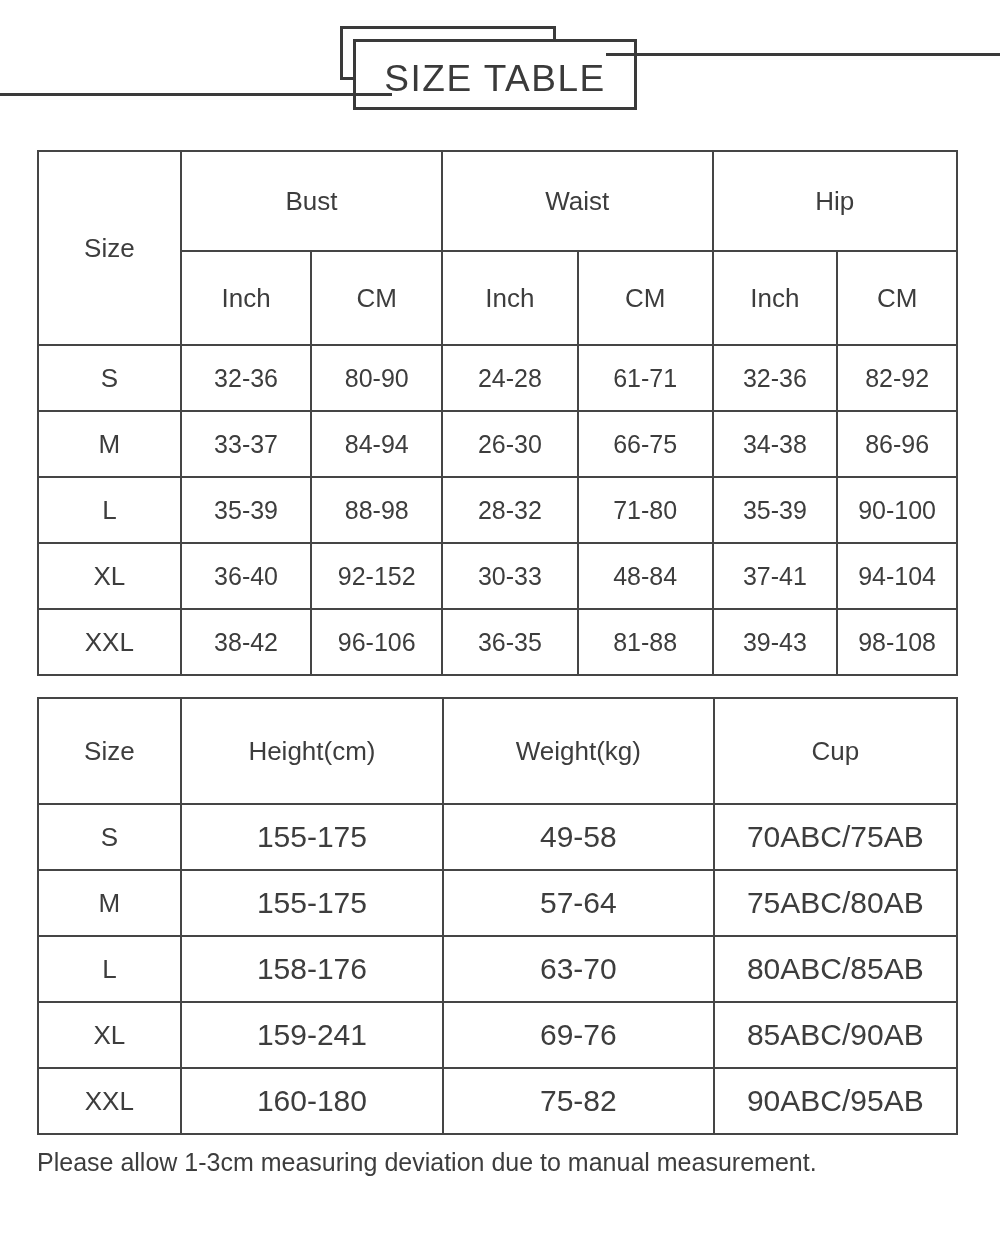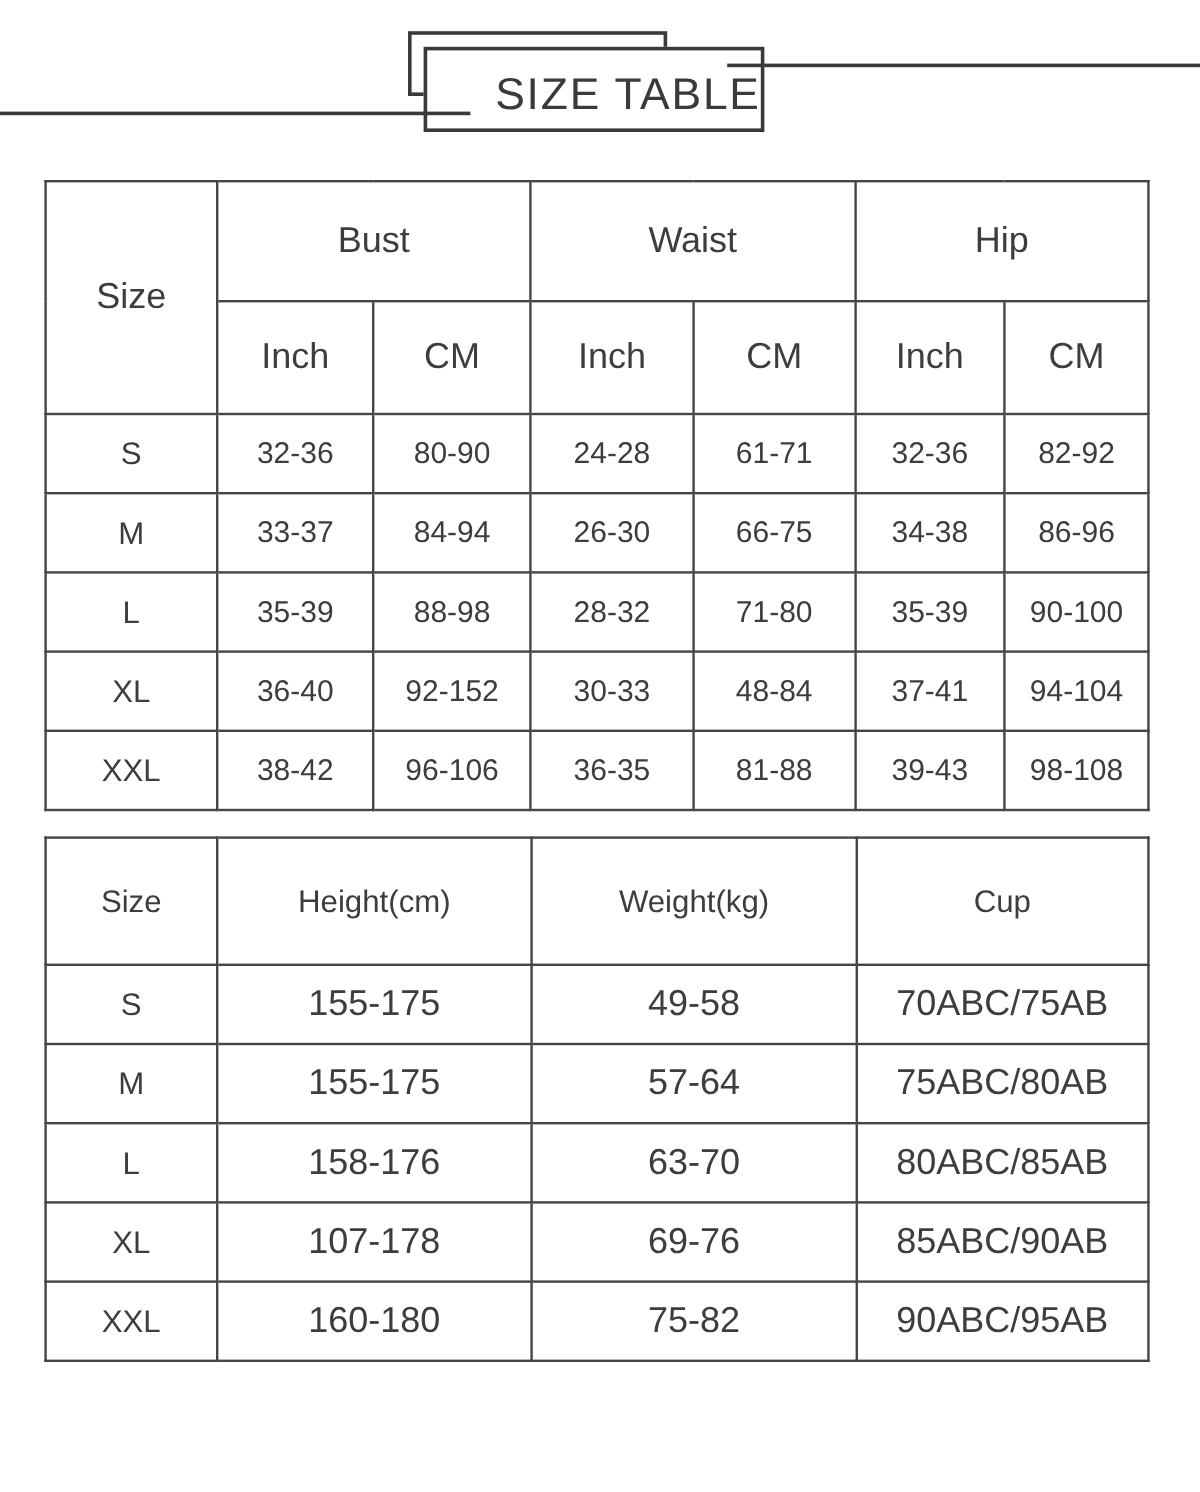--- a/index.html
+++ b/index.html
@@ -31,21 +31,21 @@
   }
   .front-box {
     position: absolute;
     left: 353px; top: 39px;
     width: 284px; height: 71px;
     border: 3px solid var(--accent);
     background: var(--bg);
     z-index: 2;
     display: flex;
     align-items: center;
-    justify-content: flex-end;
+    justify-content: center;
     padding-top: 8px;
   }
   .front-box .title-text {
     font-size: 37px;
     letter-spacing: 1.5px;
     color: var(--accent);
     white-space: nowrap;
   }
   .title-line {
     position: absolute;
@@ -69,21 +69,21 @@
     text-align: center;
     vertical-align: middle;
     font-weight: normal;
     color: var(--text);
     padding: 0;
   }
   #measurement-table { top: 150px; }
   #measurement-table .group-row   { height: 100px; }
   #measurement-table .unit-row    { height: 94px; }
   #measurement-table .data-row    { height: 66px; }
-  #measurement-table th { font-size: 30px; }
+  #measurement-table th { font-size: 26px; }
   #measurement-table td { font-size: 25px; }
   #measurement-table td.size-cell { font-size: 26px; }
 
   #fit-table { top: 697px; }
   #fit-table .head-row { height: 106px; }
   #fit-table .data-row { height: 66px; }
   #fit-table th { font-size: 26px; }
   #fit-table td { font-size: 30px; }
   #fit-table td.size-cell { font-size: 26px; }
 
@@ -209,27 +209,28 @@
     <td>75ABC/80AB</td>
   </tr>
   <tr class="data-row">
     <td class="size-cell">L</td>
     <td>158-176</td>
     <td>63-70</td>
     <td>80ABC/85AB</td>
   </tr>
   <tr class="data-row">
     <td class="size-cell">XL</td>
-    <td>107-178</td>
+    <td>159-241</td>
     <td>69-76</td>
     <td>85ABC/90AB</td>
   </tr>
   <tr class="data-row">
     <td class="size-cell">XXL</td>
     <td>160-180</td>
     <td>75-82</td>
     <td>90ABC/95AB</td>
   </tr>
 </tbody>
   </table>
 
 <div class="note">
+  <p>Please allow 1-3cm measuring deviation due to manual measurement.</p>
 </div>
 
 </body></html>

